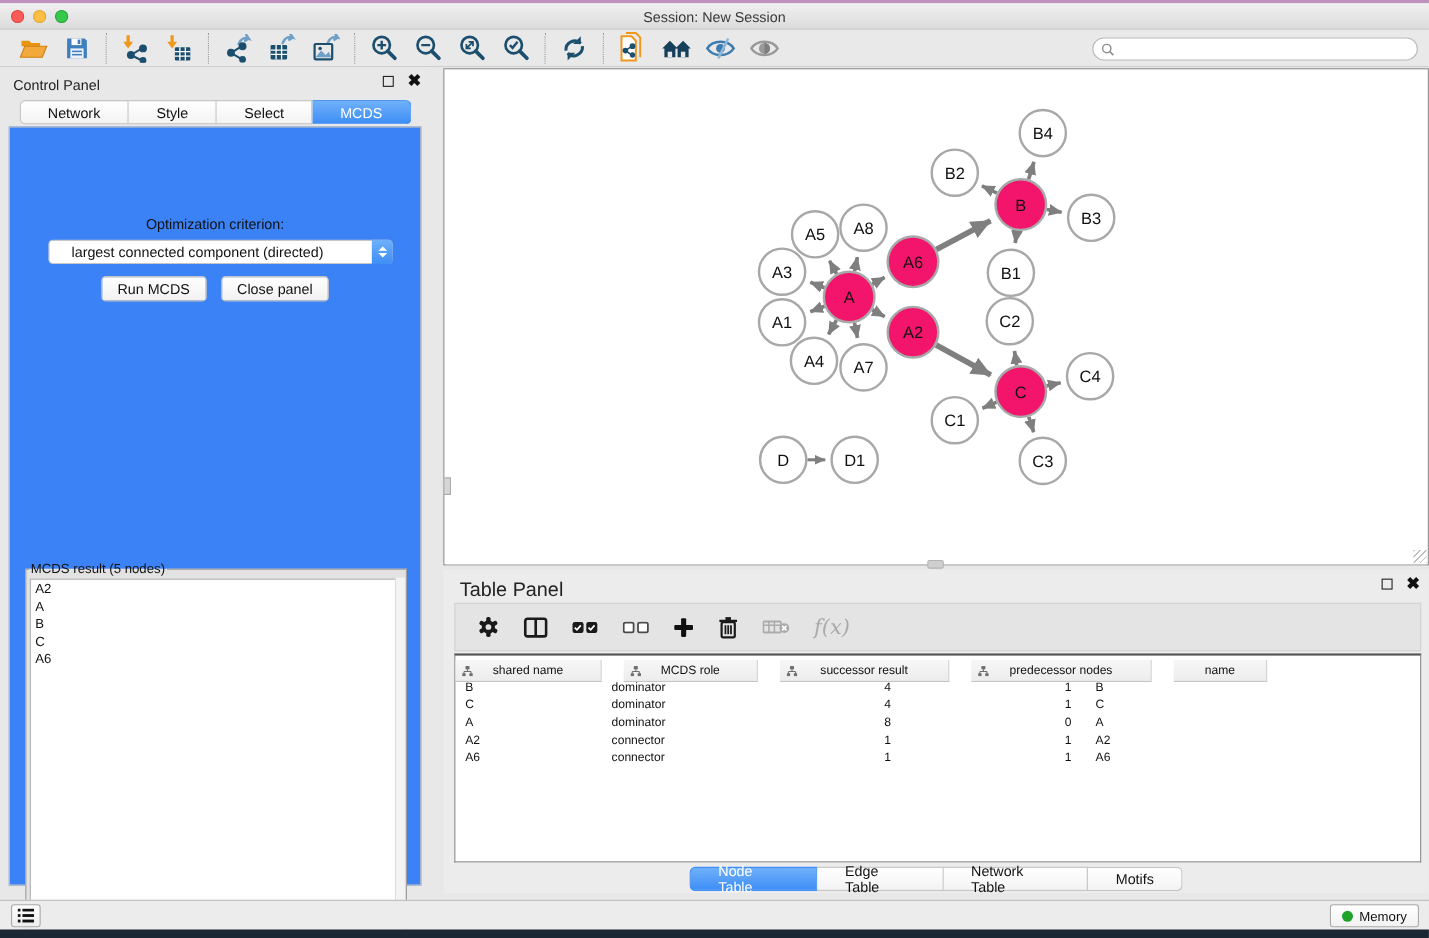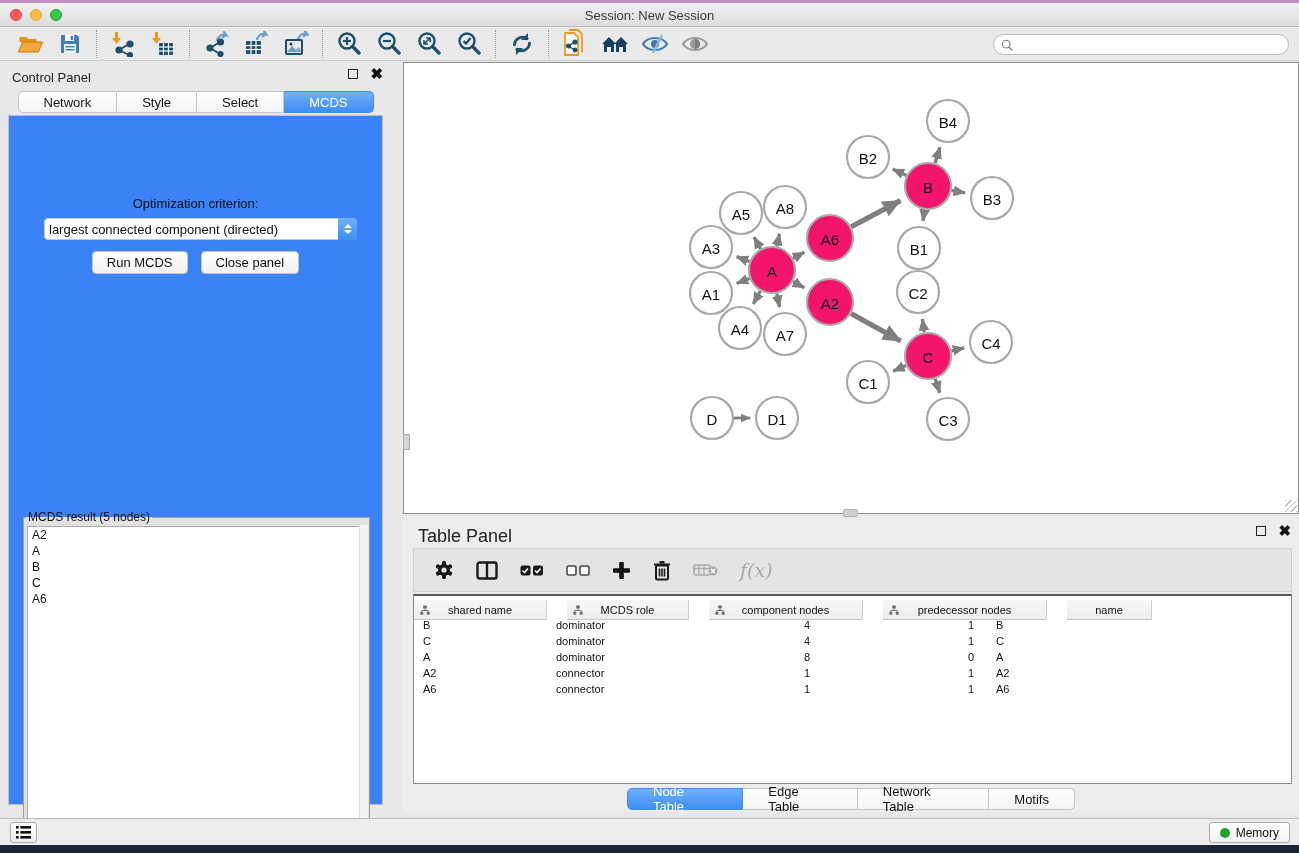--- a/index.html
+++ b/index.html
@@ -40,21 +40,21 @@
   .seg-tab:first-child { border-left:1px solid #C5C5C5; border-radius:5px 0 0 5px; }
   .seg-tab:last-child { border-radius:0 5px 5px 0; }
   .seg-tab.sel { background:linear-gradient(#6FB0F9,#3E8EF6); border-color:#3E8EF6; color:#fff; }
   .cp-tabs { position:absolute; left:50%; transform:translateX(-50%); top:30px; }
 
   .cp-pane { position:absolute; left:8px; top:54px; width:375px; height:690px;
     background:#3b82f6; border:1px solid #BFBFBF; }
   .opt-label { position:absolute; left:0; right:0; top:80px; text-align:center; font-size:13px; color:#111; }
   .dropdown { position:absolute; left:35px; top:102px; width:313px; height:22px; background:#fff;
     border:1px solid #C6C6C6; border-radius:4px; display:flex; align-items:center; }
-  .dropdown .dd-text { flex:1; font-size:13px; padding-left:4px; color:#111; white-space:nowrap; overflow:hidden; }
+  .dropdown .dd-text { flex:1; font-size:13px; padding-left:20px; color:#111; white-space:nowrap; overflow:hidden; }
   .dd-stepper { width:19px; height:22px; margin:-1px -1px -1px 0; border-radius:0 4px 4px 0;
     background:linear-gradient(#6FB0F9,#3E8EF6); display:flex; flex-direction:column; align-items:center; justify-content:center; gap:2px; }
   .dd-up { width:0; height:0; border-left:4px solid transparent; border-right:4px solid transparent; border-bottom:4px solid #fff; }
   .dd-down { width:0; height:0; border-left:4px solid transparent; border-right:4px solid transparent; border-top:4px solid #fff; }
   .btn { background:linear-gradient(#FFFFFF,#F1F1F1); border:1px solid #C3C3C3; border-radius:4px;
     font-size:13px; color:#111; padding:3px 14px; font-family:"Liberation Sans",sans-serif; }
   .cp-buttons { position:absolute; left:0; right:0; top:135px; display:flex; justify-content:center; gap:13px; }
 
   fieldset.mcds-result { position:absolute; left:14px; top:394px; width:347px; height:338px;
     border:1px solid #9E9E9E; background:#E2E2E2; }
@@ -493,21 +493,21 @@
             </svg>
             <span>MCDS role</span>
           </div>
           <div class="th-cell" style="width: 154px;">
             <svg class="hier" width="10" height="10" viewBox="0 0 10 10">
               <rect x="3.2" y="0.5" width="3.6" height="3" fill="#6E6E6E"></rect>
               <path d="M5 3.5 v2 M1.8 5.5 h6.4 M1.8 5.5 v1.5 M8.2 5.5 v1.5" stroke="#6E6E6E" stroke-width="1" fill="none"></path>
               <rect x="0.3" y="7" width="3" height="2.7" fill="#6E6E6E"></rect>
               <rect x="6.7" y="7" width="3" height="2.7" fill="#6E6E6E"></rect>
             </svg>
-            <span>component nodes</span>
+            <span>successor result</span>
           </div>
           <div class="th-cell" style="width: 164px;">
             <svg class="hier" width="10" height="10" viewBox="0 0 10 10">
               <rect x="3.2" y="0.5" width="3.6" height="3" fill="#6E6E6E"></rect>
               <path d="M5 3.5 v2 M1.8 5.5 h6.4 M1.8 5.5 v1.5 M8.2 5.5 v1.5" stroke="#6E6E6E" stroke-width="1" fill="none"></path>
               <rect x="0.3" y="7" width="3" height="2.7" fill="#6E6E6E"></rect>
               <rect x="6.7" y="7" width="3" height="2.7" fill="#6E6E6E"></rect>
             </svg>
             <span>predecessor nodes</span>
           </div>

